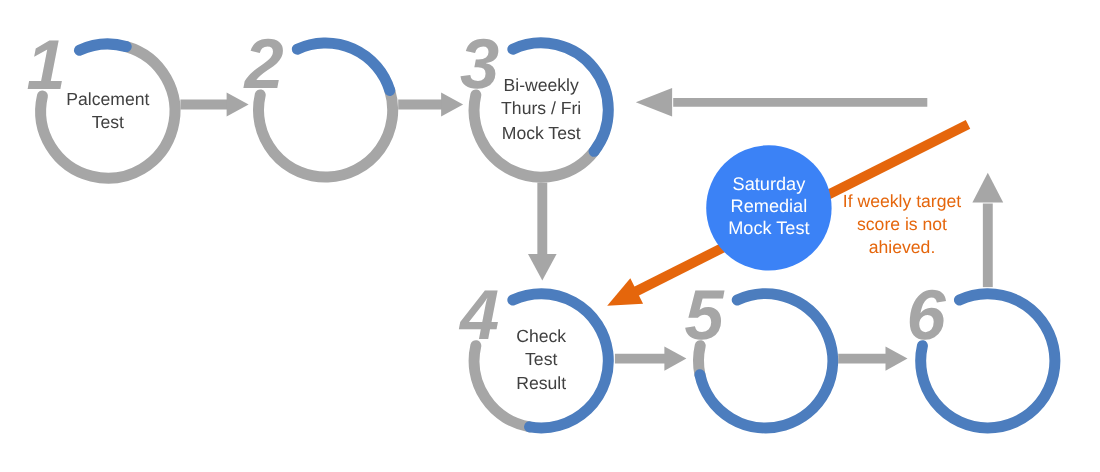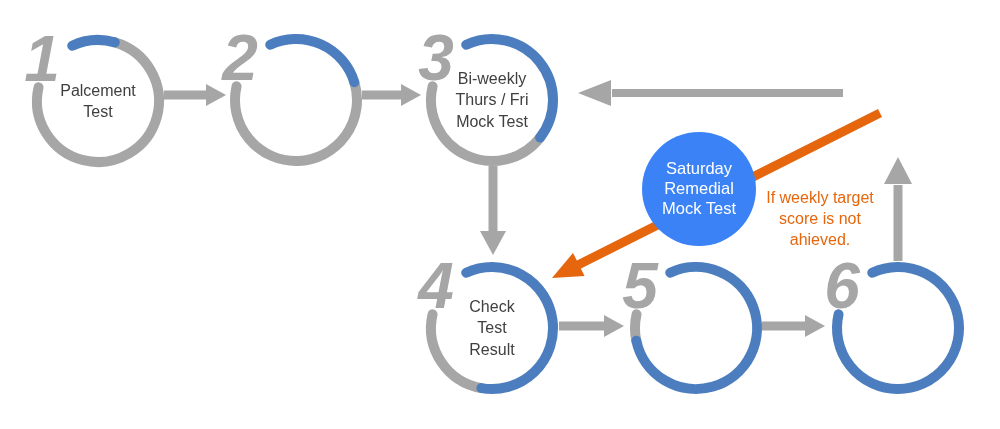--- a/index.html
+++ b/index.html
@@ -24,21 +24,21 @@
     display:flex;align-items:center;justify-content:center;text-align:center;
     white-space:pre-line;font-size:16px;line-height:1.32;color:#404040;
   }
   .bubble{position:absolute;border-radius:50%;display:flex;align-items:center;justify-content:center;}
   .bubble-label{
     white-space:pre-line;text-align:center;color:#ffffff;font-size:16.5px;line-height:1.2;
   }
   .saturday{left:642px;top:132px;width:114px;height:114px;background:#3b82f6;}
   .feedback{left:843px;top:38px;width:116px;height:116px;background:#4C7DBE;}
   .caption{
-    position:absolute;left:735px;top:187px;width:170px;text-align:center;
+    position:absolute;left:735px;top:173px;width:170px;text-align:center;
     white-space:pre-line;color:#E5660C;font-size:16px;line-height:21px;
   }
   .s1{left:23px;top:26px;} .s2{left:221px;top:25px;} .s3{left:417px;top:25px;}
   .s4{left:417px;top:253px;} .s5{left:621px;top:253px;} .s6{left:823px;top:253px;}
 </style>
 </head>
 <body>
 
 <div class="canvas">
 

